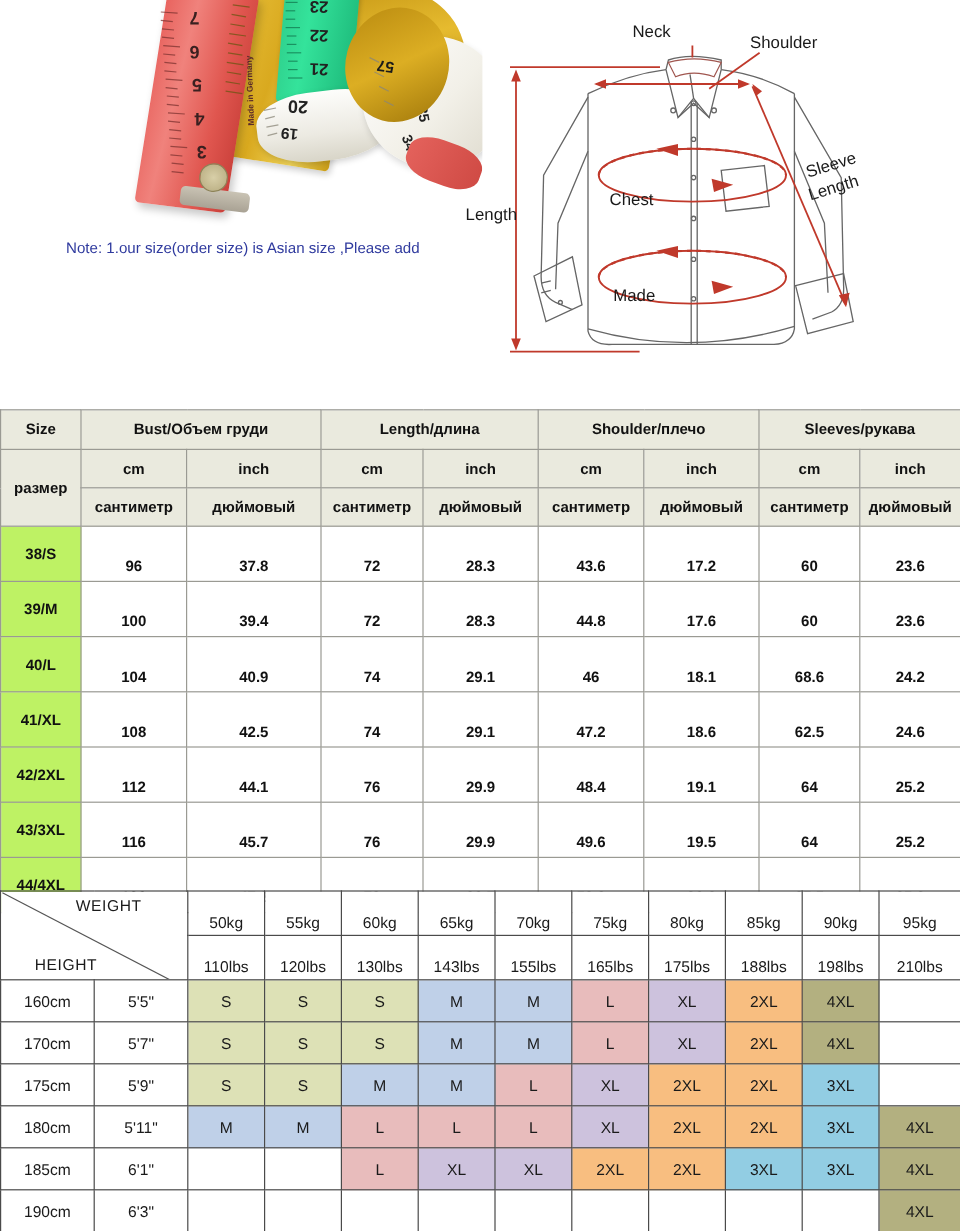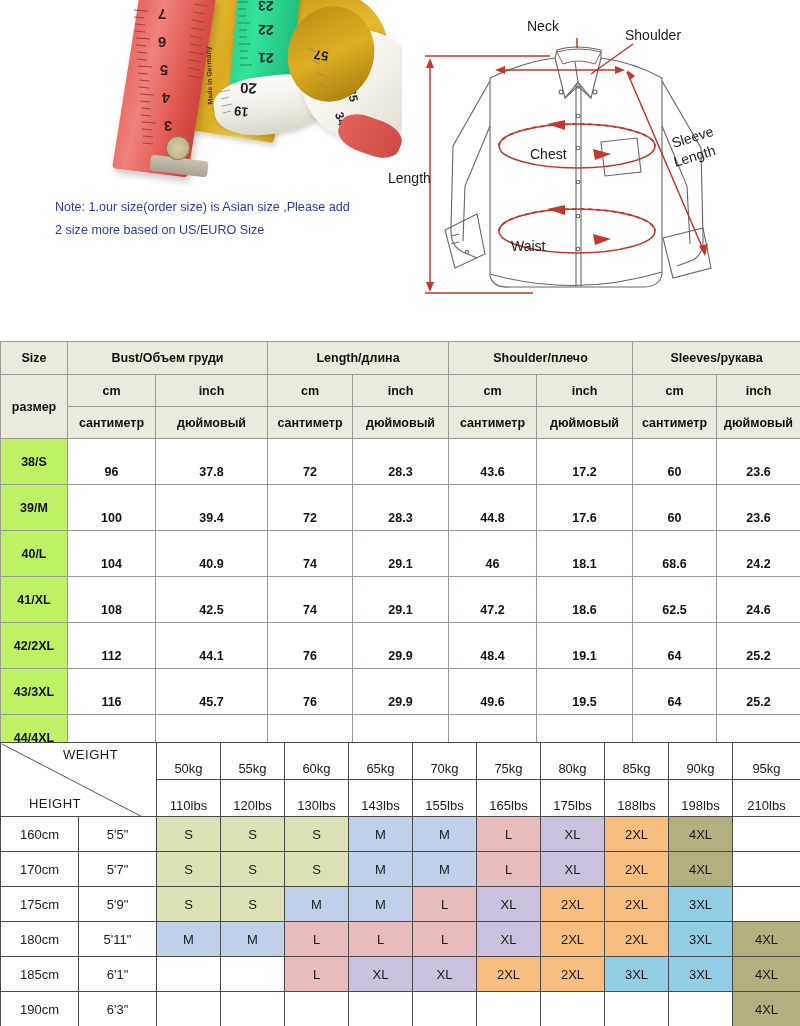--- a/index.html
+++ b/index.html
@@ -295,21 +295,20 @@
         <line x1="246" y1="48" x2="254" y2="52"></line>
           <line x1="250" y1="60" x2="258" y2="64"></line>
         <line x1="254" y1="72" x2="262" y2="76"></line>
           <line x1="258" y1="84" x2="266" y2="88"></line>
       </g>
     </svg>
   </div>
 
   <div id="note-block">
     <div>Note: 1.our size(order size) is Asian size ,Please add</div>
-    <div>2 size more based on US/EURO Size</div>
   </div>
 
   <div id="shirt-diagram">
     <svg width="385" height="310" viewBox="0 0 385 310">
       <g fill="none" stroke="#666" stroke-width="1.1">
 
         <path d="M75 72 L75 270 Q78 282 95 281 L230 281 Q245 280 247 268 L247 72"></path>
 
         <path d="M75 268 Q160 292 247 266"></path>
 
@@ -382,22 +381,22 @@
       <polygon points="196,148 178,143 180,154" fill="#c0392b"></polygon>
 
       <ellipse cx="162" cy="225" rx="78" ry="22" fill="none" stroke="#c0392b" stroke-width="1.6"></ellipse>
       <path d="M84 225 a78 22 0 0 1 78 -22 a78 22 0 0 1 78 22" fill="none" stroke="#c0392b" stroke-width="1.8" stroke-dasharray="4 4"></path>
       <polygon points="132,203 150,199 150,209" fill="#c0392b"></polygon>
       <polygon points="196,233 178,228 180,239" fill="#c0392b"></polygon>
     </svg>
 
     <span class="dlabel" style="left:112px;top:12px;">Neck</span>
     <span class="dlabel" style="left:210px;top:21px;">Shoulder</span>
-    <span class="dlabel" style="left:93px;top:140px;font-weight:normal;margin-left:22px;">Chest</span>
-    <span class="dlabel" style="left:96px;top:232px;">Waist</span>
+    <span class="dlabel" style="left:93px;top:152px;font-weight:normal;">Chest</span>
+    <span class="dlabel" style="left:96px;top:232px;">Made</span>
     <span class="dlabel" style="left:-27px;top:164px;">Length</span>
     <span class="dlabel" style="left:256px;top:123px;transform:rotate(-17deg);">Sleeve</span>
     <span class="dlabel" style="left:258px;top:142px;transform:rotate(-17deg);">Length</span>
   </div>
 </div>
 
 <div id="size-table-wrap">
   <table class="sz">
     <colgroup>
       <col style="width:67px">

